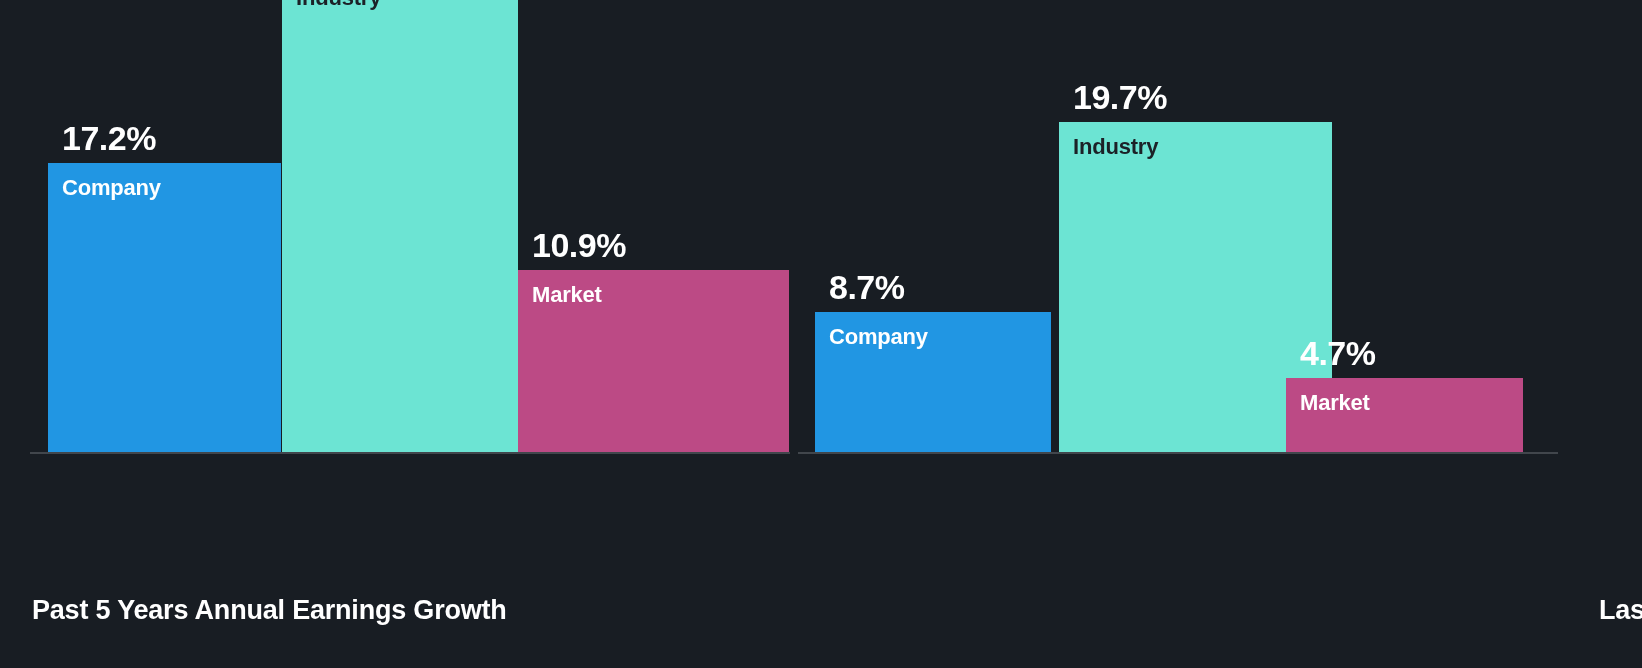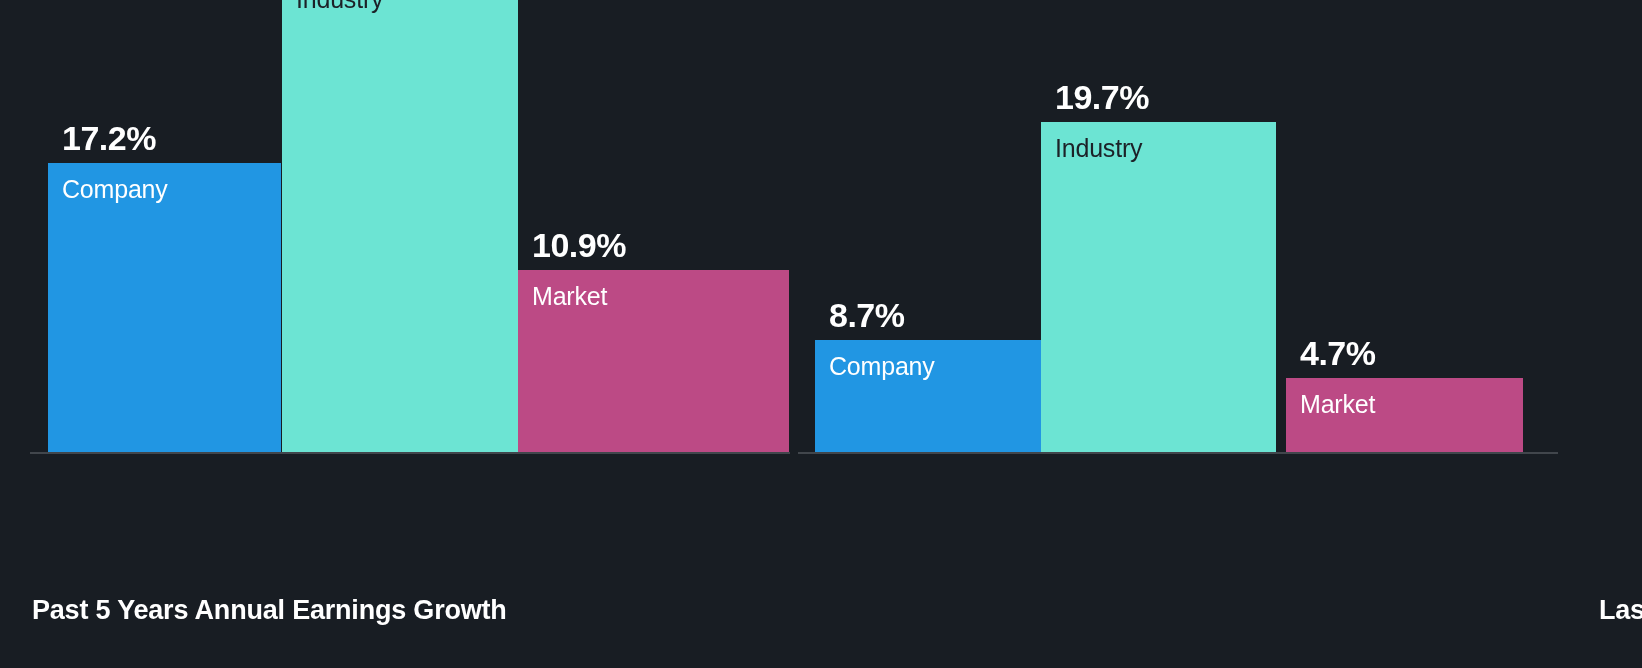--- a/index.html
+++ b/index.html
@@ -61,22 +61,22 @@
     position: absolute;
     left: 0;
     right: 0;
     bottom: 0;
     top: 0;
   }
   .bar-series-label {
     position: absolute;
     top: 14px;
     left: 14px;
-    font-size: 25px;
-    font-weight: 400;
+    font-size: 22px;
+    font-weight: 700;
     letter-spacing: -0.2px;
     white-space: nowrap;
     line-height: 1;
   }
   .bar-value-label {
     position: absolute;
     left: 14px;
     bottom: 100%;
     margin-bottom: 8px;
     font-size: 34px;
@@ -136,27 +136,27 @@
     <div class="panel-title" id="title-0">Past 5 Years Annual Earnings Growth</div>
   </div>
 
   <div class="panel" id="panel-1">
     <div class="plot">
 
       <div class="axis-line" id="axis-1" style="left:-2px; width:760px;"></div>
 
       <div class="bar-group" id="bars-1" style="left:15px; width:708px;">
 
-        <div class="bar" style="left:0px; width:236px; height:112px;margin-top:36px;">
+        <div class="bar" style="left:0px; width:236px; height:140px;margin-top:36px;">
           <div class="bar-fill" style="background:#2196e3;"></div>
           <span class="bar-value-label">8.7%</span>
           <span class="bar-series-label" style="color:#ffffff;">Company</span>
         </div>
 
-        <div class="bar" style="left:226px; width:235px; height:330px;">
+        <div class="bar" style="left:244px; width:273px; height:330px;">
           <div class="bar-fill" style="background:#6ce4d3;"></div>
           <span class="bar-value-label">19.7%</span>
           <span class="bar-series-label" style="color:#1c2127;">Industry</span>
         </div>
 
         <div class="bar" style="left:471px; width:237px; height:74px;padding-left:40px;">
           <div class="bar-fill" style="background:#bc4a85;"></div>
           <span class="bar-value-label">4.7%</span>
           <span class="bar-series-label" style="color:#ffffff;">Market</span>
         </div>

